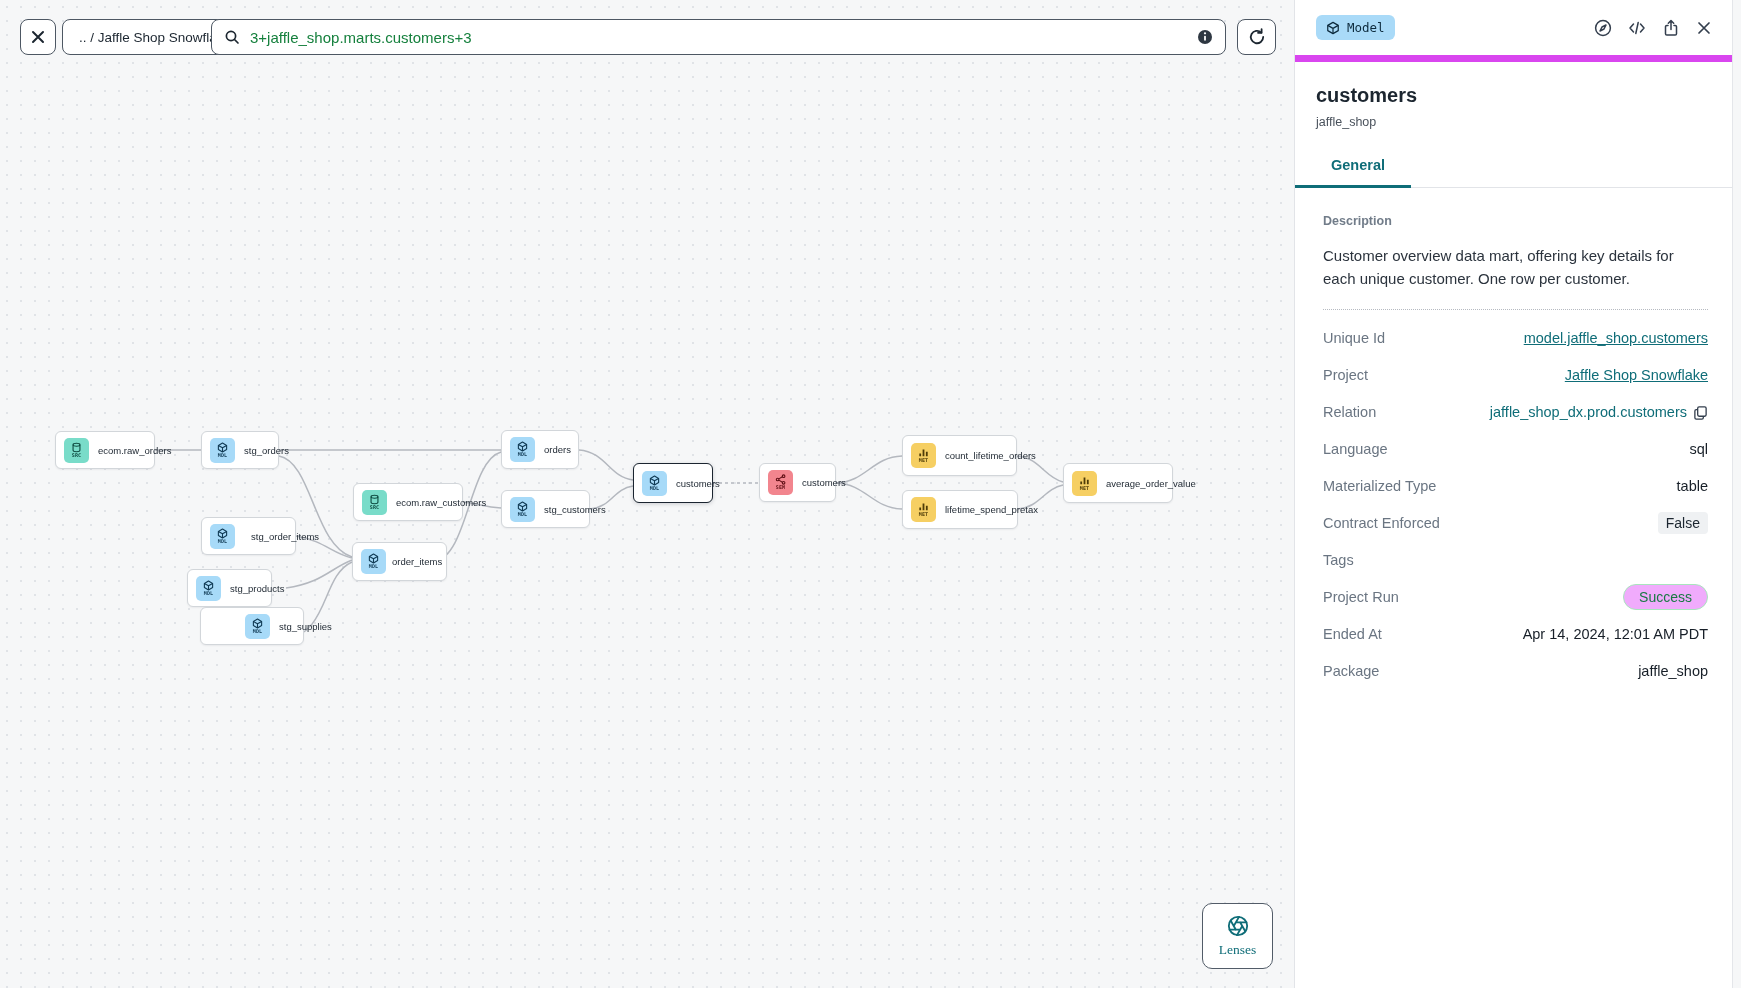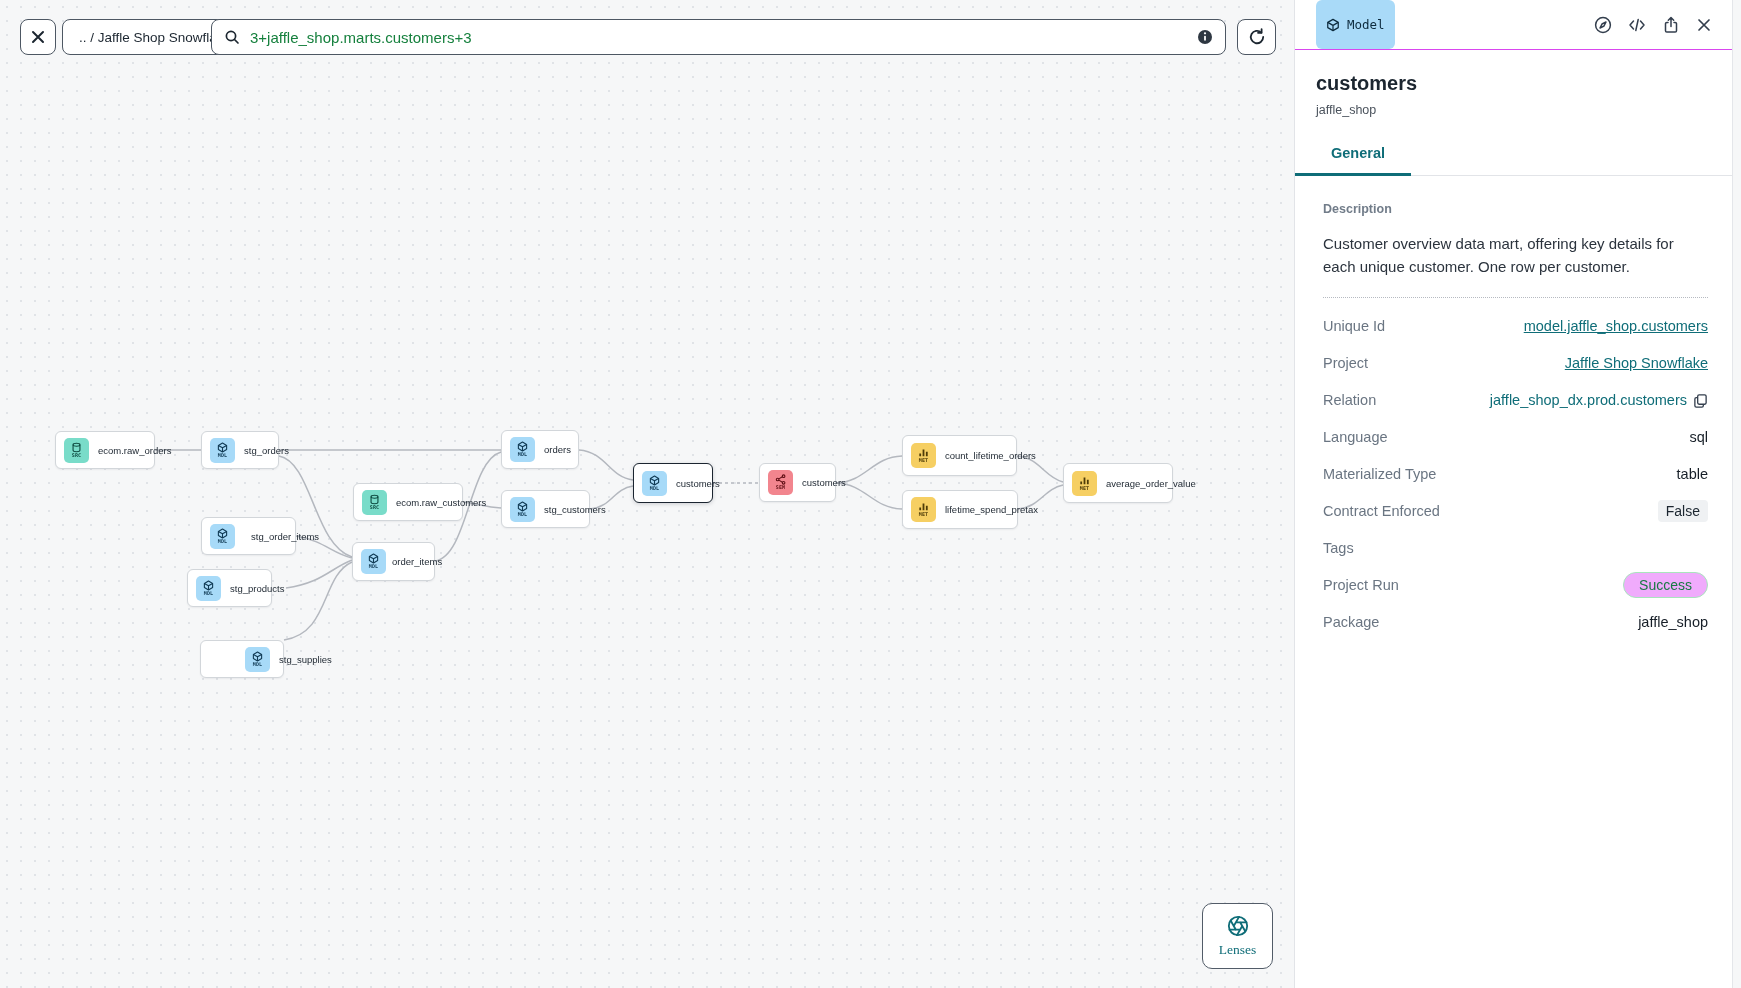--- a/index.html
+++ b/index.html
@@ -80,24 +80,24 @@
   
   .panel {
     width:447px; height:988px; background:#fff;
     border-left:1px solid #e2e4e8;
     display:flex; flex:none;
   }
   .panel-inner { width:438px; display:flex; flex-direction:column; }
   .panel-gutter { width:9px; background:#f6f7f8; border-left:1px solid #e4e6ea; }
 
   .panel-header {
-    height:50px; flex:none;
-    display:flex; justify-content:space-between;
+    height:62px; flex:none;
+    display:flex; align-items:center; justify-content:space-between;
     padding:0 20px 0 21px;
-    border-bottom:1px solid #d946ef;
+    border-bottom:7px solid #d946ef;
   }
   .type-badge {
     background:#a9daf8; color:#0d2b3e;
     border-radius:6px; padding:5px 10px;
     display:flex; align-items:center; gap:7px;
     font-family:"DejaVu Sans Mono", monospace; font-size:12.5px; font-weight:500;
   }
   .type-badge svg { width:14px; height:14px; }
   .panel-actions { display:flex; align-items:center; gap:16px; }
   .panel-actions .act { cursor:pointer; display:flex; }
@@ -191,41 +191,41 @@
       <div class="node" style="left: 187px; top: 569px; width: 85px; height: 38px;">
         <span class="chip" style="background: rgb(167, 218, 248); color: rgb(16, 58, 84);">
           <svg viewBox="0 0 16 16" fill="none" stroke="currentColor" stroke-width="1.6" stroke-linejoin="round">
             <path d="M8 1.6L14 5v6L8 14.4 2 11V5z"></path>
             <path d="M2 5l6 3.4L14 5M8 8.4v6"></path>
           </svg>
           <span class="chip-label">MDL</span>
         </span>
         <span class="node-label">stg_products</span>
       </div>
-      <div class="node" style="left: 200px; top: 640px; width: 84px; height: 38px; padding-left: 44px;">
+      <div class="node" style="left: 200px; top: 607px; width: 104px; height: 38px; padding-left: 44px;">
         <span class="chip" style="background: rgb(167, 218, 248); color: rgb(16, 58, 84);">
           <svg viewBox="0 0 16 16" fill="none" stroke="currentColor" stroke-width="1.6" stroke-linejoin="round">
             <path d="M8 1.6L14 5v6L8 14.4 2 11V5z"></path>
             <path d="M2 5l6 3.4L14 5M8 8.4v6"></path>
           </svg>
           <span class="chip-label">MDL</span>
         </span>
         <span class="node-label">stg_supplies</span>
       </div>
       <div class="node" style="left: 353px; top: 483px; width: 110px; height: 38px;">
         <span class="chip" style="background: rgb(121, 220, 201); color: rgb(14, 74, 64);">
           <svg viewBox="0 0 16 16" fill="none" stroke="currentColor" stroke-width="1.6" stroke-linejoin="round">
             <ellipse cx="8" cy="4" rx="5" ry="2.1"></ellipse>
             <path d="M3 4v8c0 1.2 2.2 2.1 5 2.1s5-.9 5-2.1V4"></path>
           </svg>
           <span class="chip-label">SRC</span>
         </span>
         <span class="node-label">ecom.raw_customers</span>
       </div>
-      <div class="node" style="left: 352px; top: 542px; width: 83px; height: 39px; gap: 6px;">
+      <div class="node" style="left: 352px; top: 542px; width: 95px; height: 39px; gap: 6px;">
         <span class="chip" style="background: rgb(167, 218, 248); color: rgb(16, 58, 84);">
           <svg viewBox="0 0 16 16" fill="none" stroke="currentColor" stroke-width="1.6" stroke-linejoin="round">
             <path d="M8 1.6L14 5v6L8 14.4 2 11V5z"></path>
             <path d="M2 5l6 3.4L14 5M8 8.4v6"></path>
           </svg>
           <span class="chip-label">MDL</span>
         </span>
         <span class="node-label">order_items</span>
       </div>
       <div class="node" style="left: 501px; top: 430px; width: 78px; height: 39px;">
@@ -435,20 +435,26 @@
             <span class="field-label">Tags</span>
             <span class="field-value"></span>
           </div>
           <div class="field-row">
             <span class="field-label">Project Run</span>
             <span class="field-value">
               <span class="badge-green">Success</span>
             </span>
           </div>
           <div class="field-row">
+            <span class="field-label">Ended At</span>
+            <span class="field-value">
+              <span>Apr 14, 2024, 12:01 AM PDT</span>
+            </span>
+          </div>
+          <div class="field-row">
             <span class="field-label">Package</span>
             <span class="field-value">
               <span>jaffle_shop</span>
             </span>
           </div>
         </div>
     </div>
   </div>
   <div class="panel-gutter"></div>
 </div>

